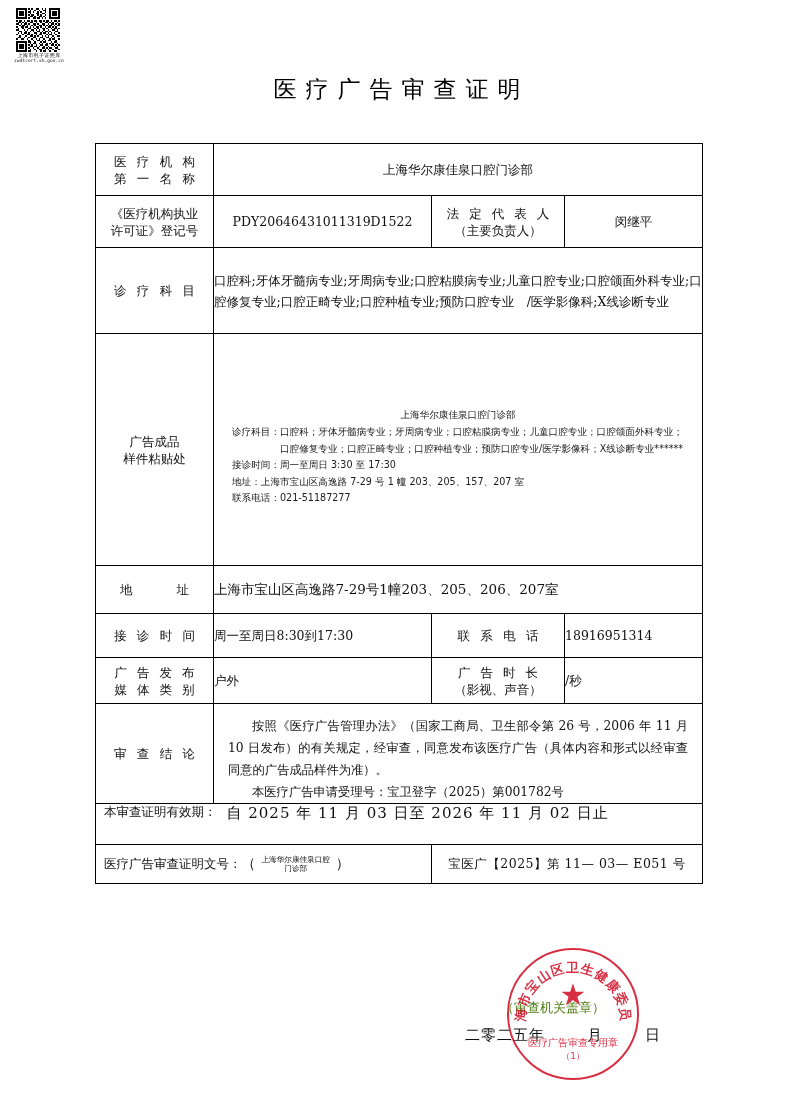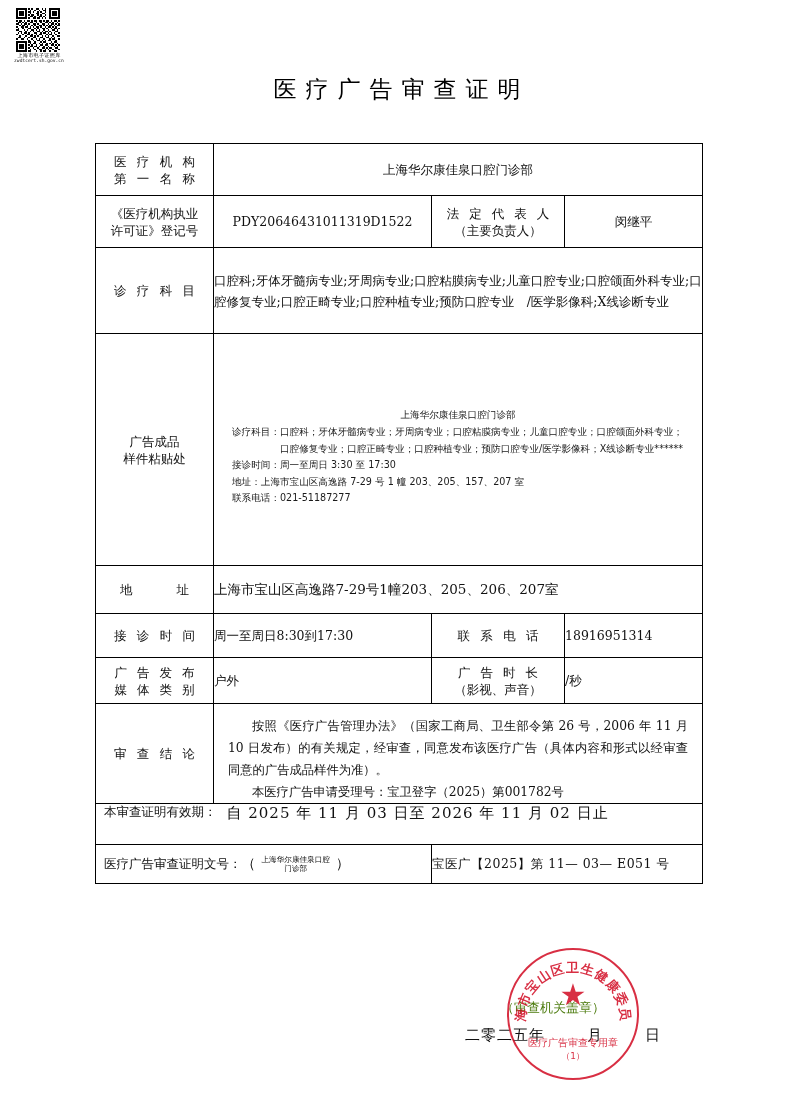--- a/index.html
+++ b/index.html
@@ -198,20 +198,21 @@
   .stamp-inner {
     display: inline-block;
     font-size: 7.6px;
     line-height: 9px;
     text-align: center;
     padding: 0 6px;
     color: #111;
   }
   .docnum-right {
     font-size: 14px;
+    text-align: center;
     letter-spacing: 0.5px;
   }
 
   
   .footer-area {
     position: absolute;
     left: 95px;
     top: 948px;
     width: 607px;
     height: 130px;

